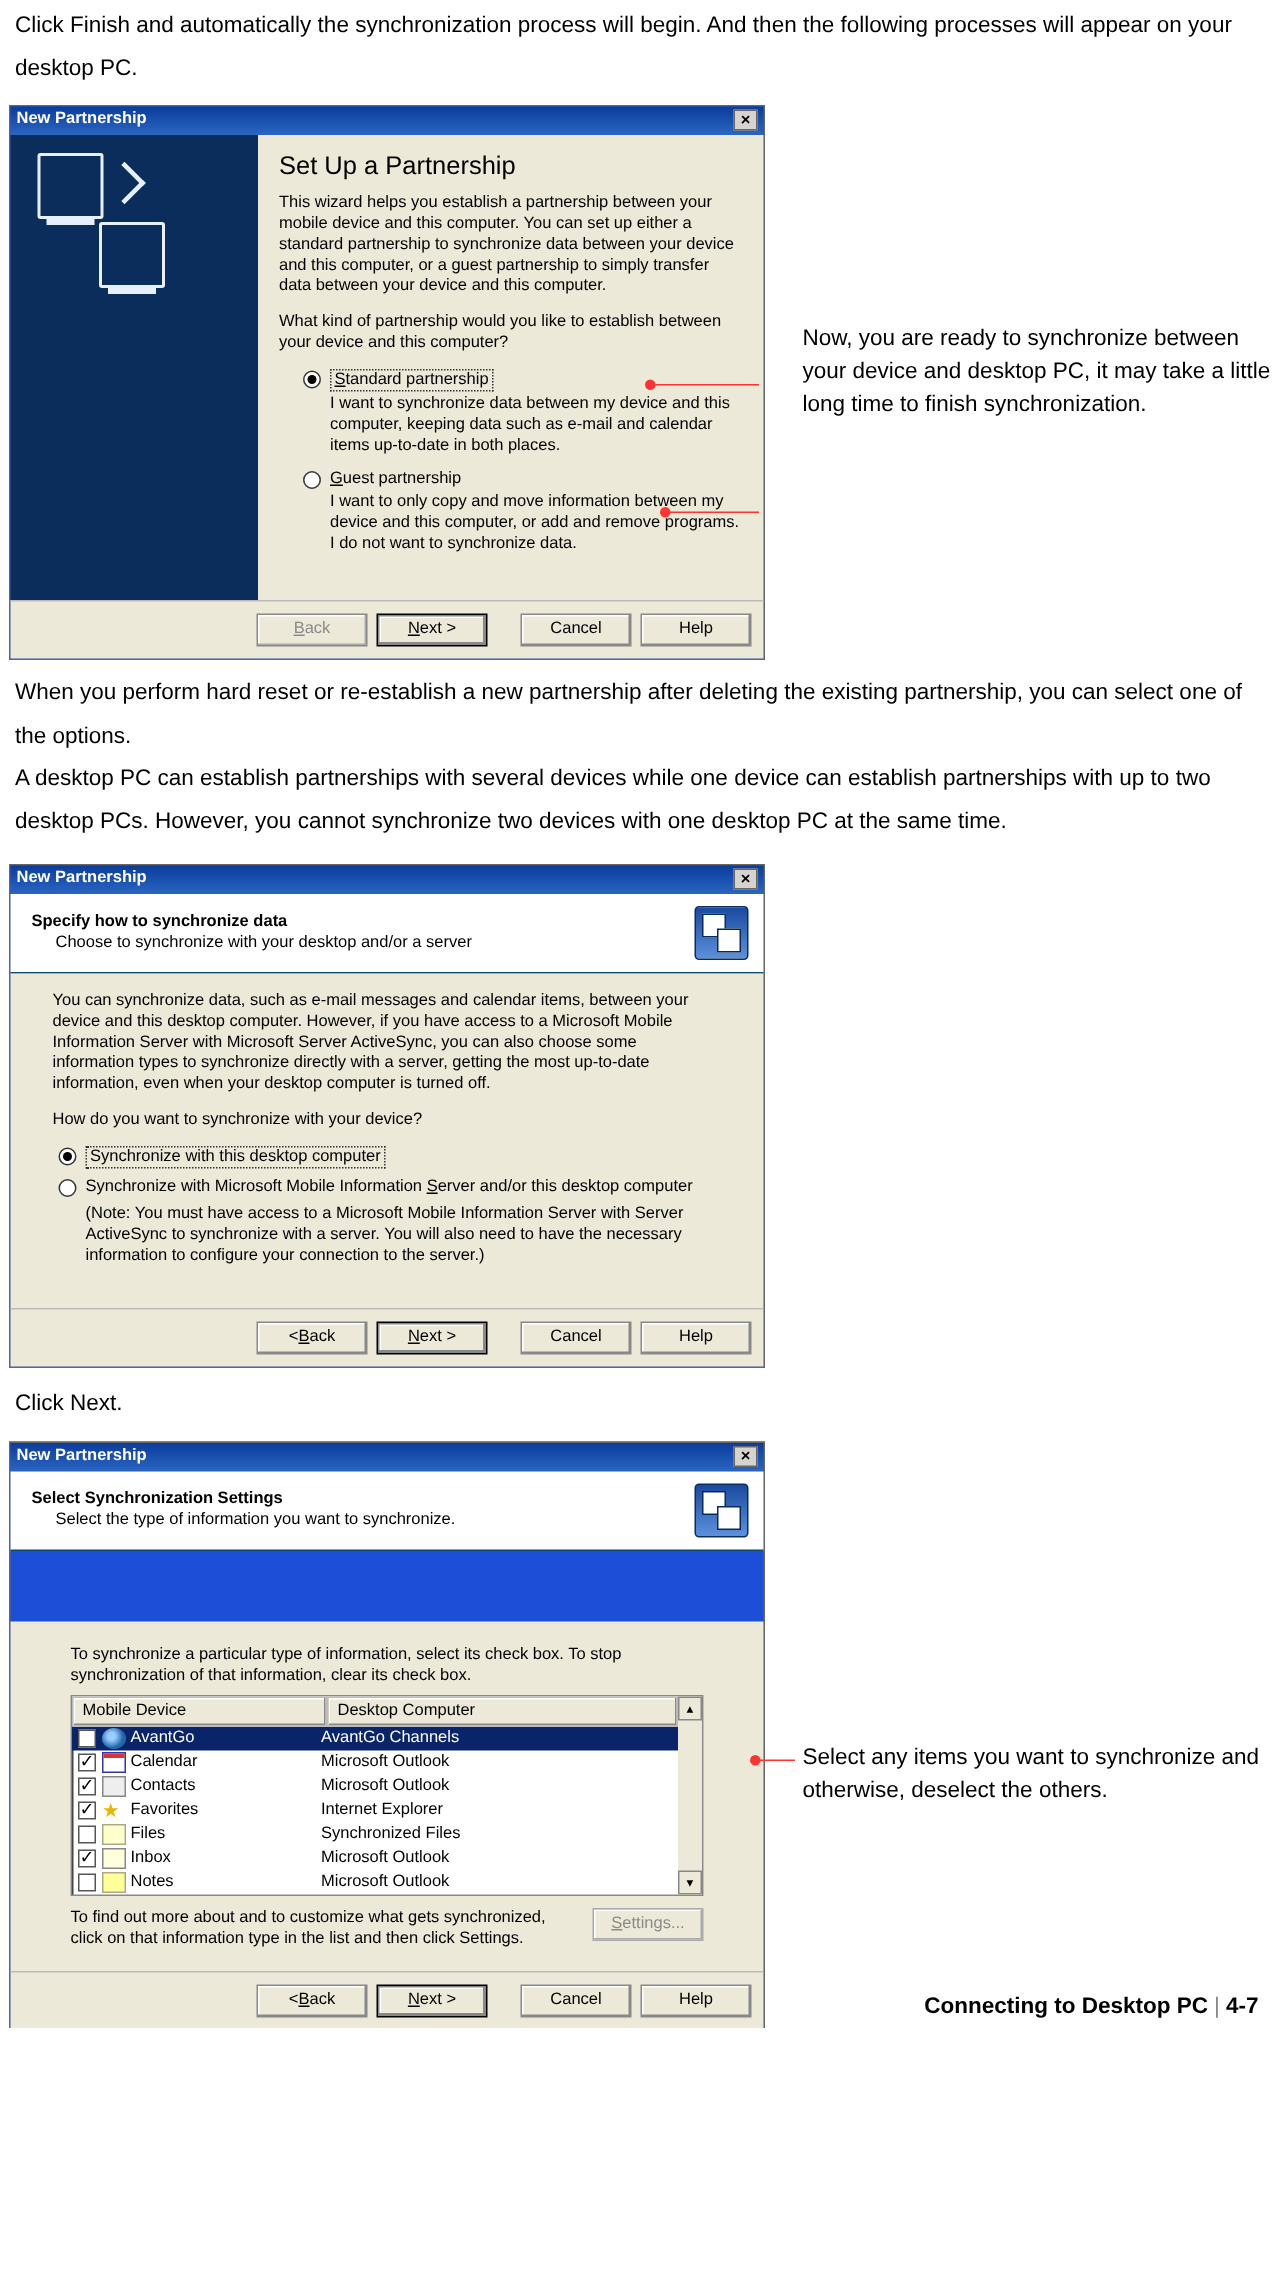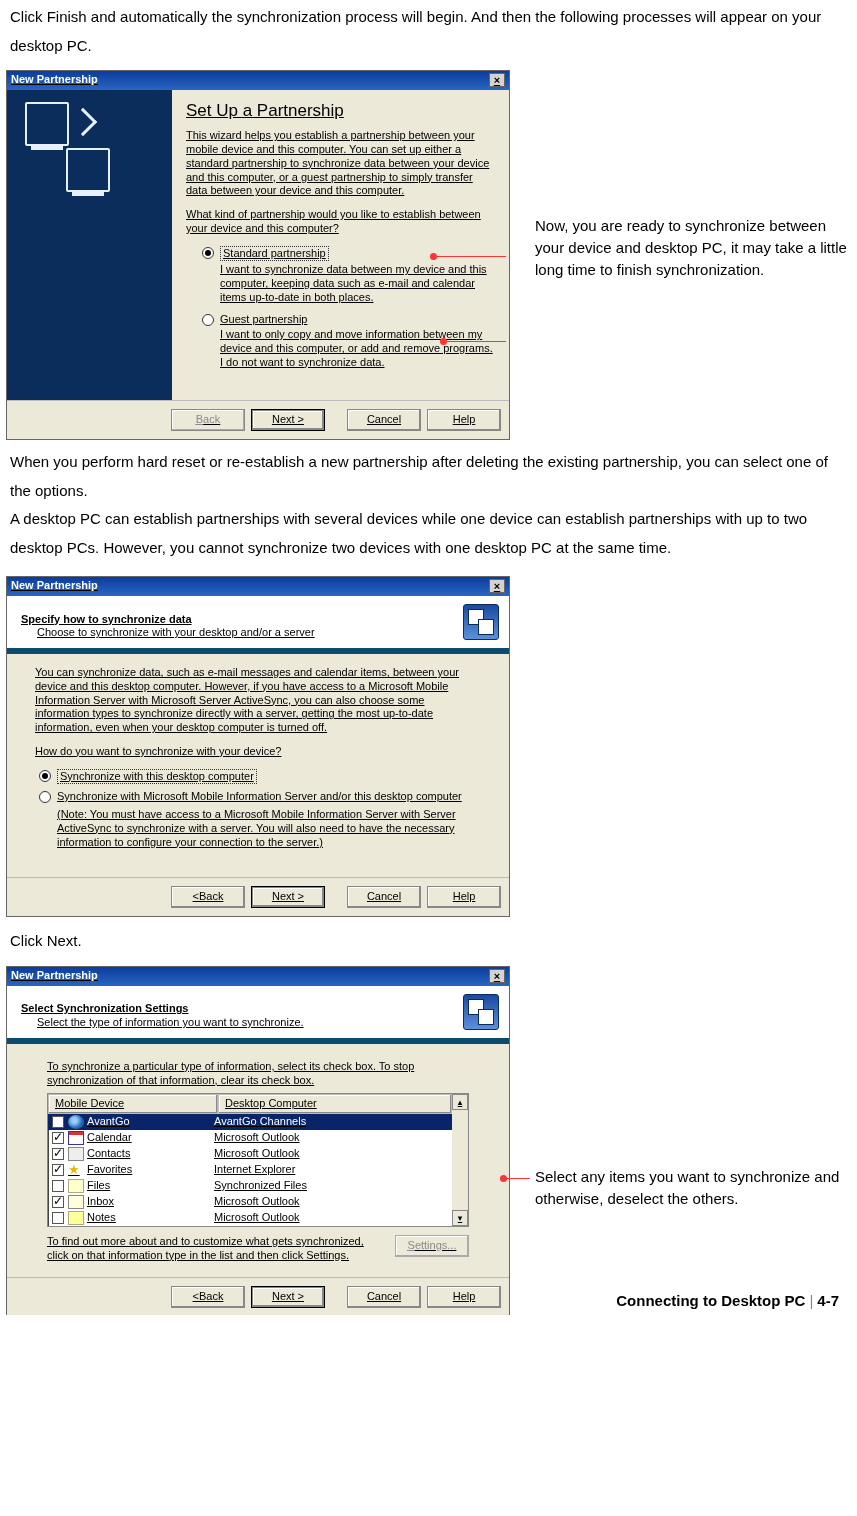--- a/index.html
+++ b/index.html
@@ -18,21 +18,20 @@
   .row1 { display: flex; align-items: flex-start; }
   .row1 .callouts { flex: 1; padding-left: 25px; position: relative; }
 
   .dialog {
     width: 504px;
     border: 1px solid #666;
     background: #1d4ed8;
     font-size: 11px;
     line-height: 1.25;
     font-family: Tahoma, Arial, sans-serif;
-    text-decoration: underline;
   }
   .titlebar {
     background: linear-gradient(#0a246a,#1e5ab8 40%,#1e5ab8 60%,#0a246a);
     background: linear-gradient(#0b3c9c,#2a66c1);
     color: #fff;
     font-weight: bold;
     padding: 2px 4px 3px 4px;
     display: flex; align-items: center; justify-content: space-between;
     font-size: 11px;
   }
@@ -102,22 +101,22 @@
     height: 1px; background: #ff3333;
   }
   .redpoint {
     width:7px; height:7px; background:#ff3333; border-radius:50%;
     position:absolute;
   }
 
   
   .dlg2-head {
     background: #fff; padding: 8px 10px 8px 14px;
-    display:flex; justify-content: space-between; align-items: flex-end;
-    border-bottom: 6px solid #0c4a6e;
+    display:flex; justify-content: space-between; align-items: center;
+    border-bottom: 1px solid #0c4a6e;
   }
   .dlg2-head .corner {
     width: 36px; height: 36px; background: linear-gradient(#1a4aa0,#5c90dc);
     border: 1px solid #0a2d5b; border-radius:3px; position: relative;
   }
   .dlg2-head .corner::before {
     content:""; position:absolute; width:14px; height:14px; background:#fff; top:4px; left:4px;
     border:1px solid #082a58;
   }
   .dlg2-head .corner::after {
@@ -291,21 +290,21 @@
     <span>New Partnership</span>
     <div class="closebox">×</div>
   </div>
   <div class="dlg2-head">
     <div>
       <div style="font-weight:bold;">Select Synchronization Settings</div>
       <div style="margin-left:16px;">Select the type of information you want to synchronize.</div>
     </div>
     <div class="corner"></div>
   </div>
-  <div class="dlg2-body" style="padding:16px 40px 8px 40px;">
+  <div class="dlg2-body" style="padding:16px 40px 8px 40px;margin-top:47px;">
     <div>To synchronize a particular type of information, select its check box. To stop synchronization of that information, clear its check box.</div>
     <div class="listbox">
       <div class="listwrap">
         <div class="listrows">
           <div class="lhead">
             <div class="c1">Mobile Device</div>
             <div class="c2">Desktop Computer</div>
           </div>
           <div id="syncrows">
                 <div class="lrow sel">

